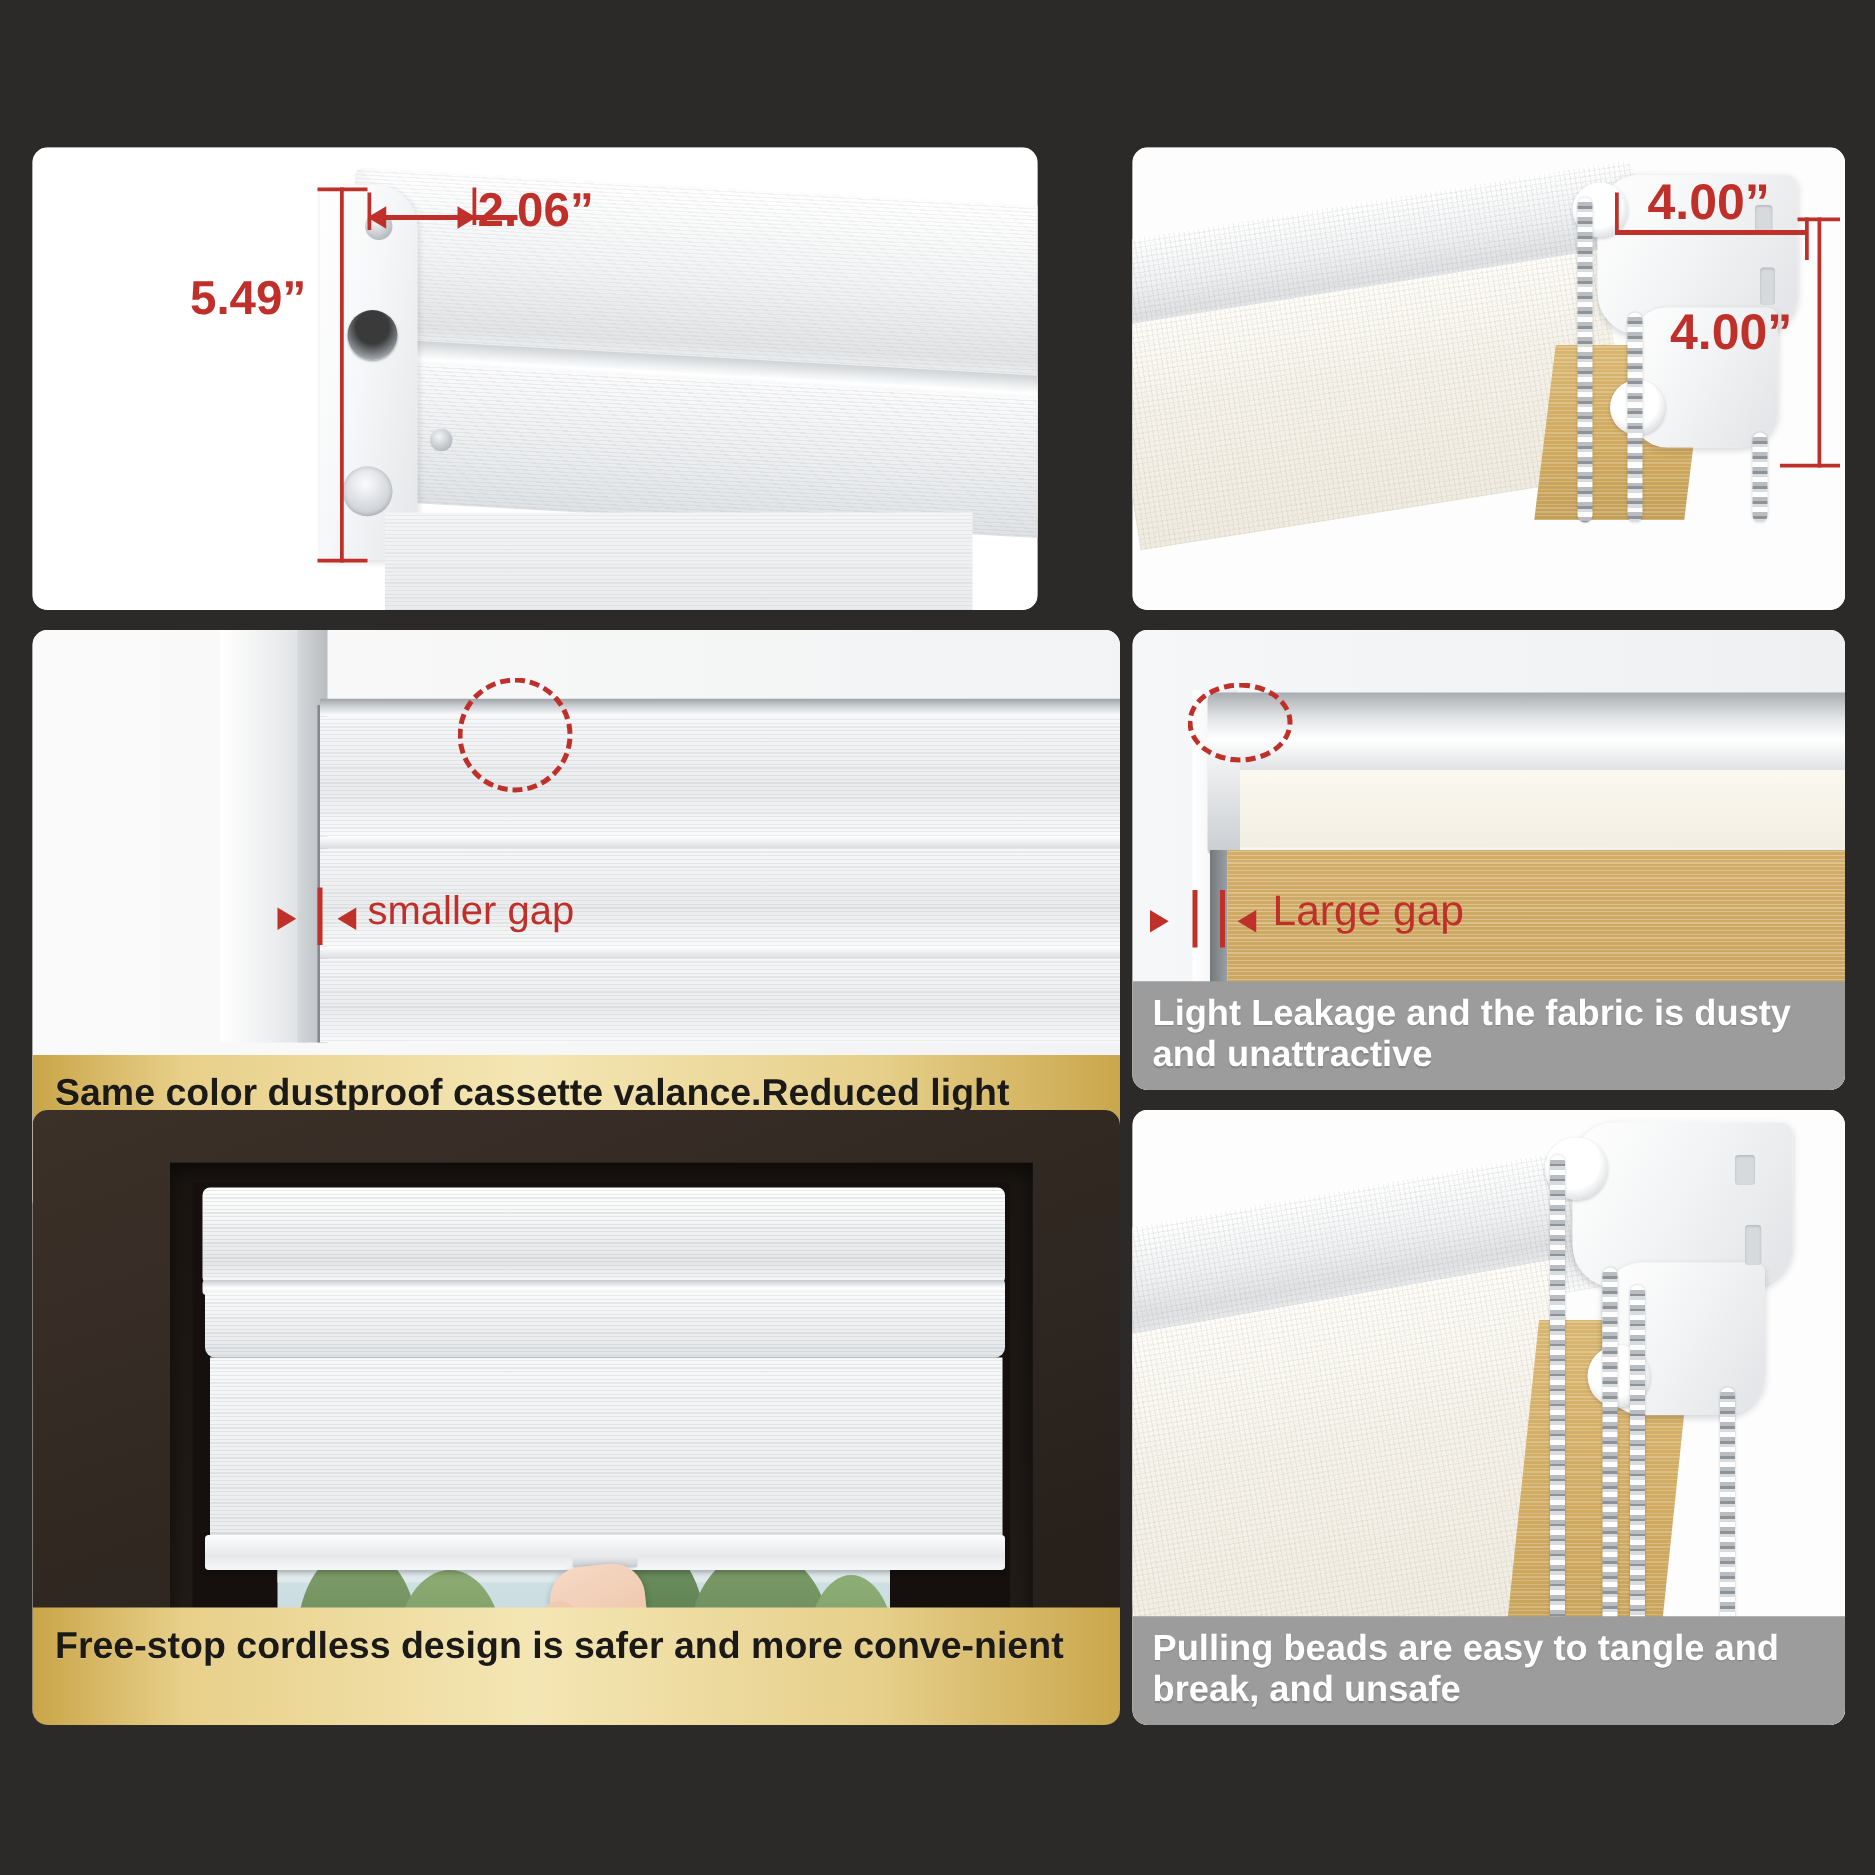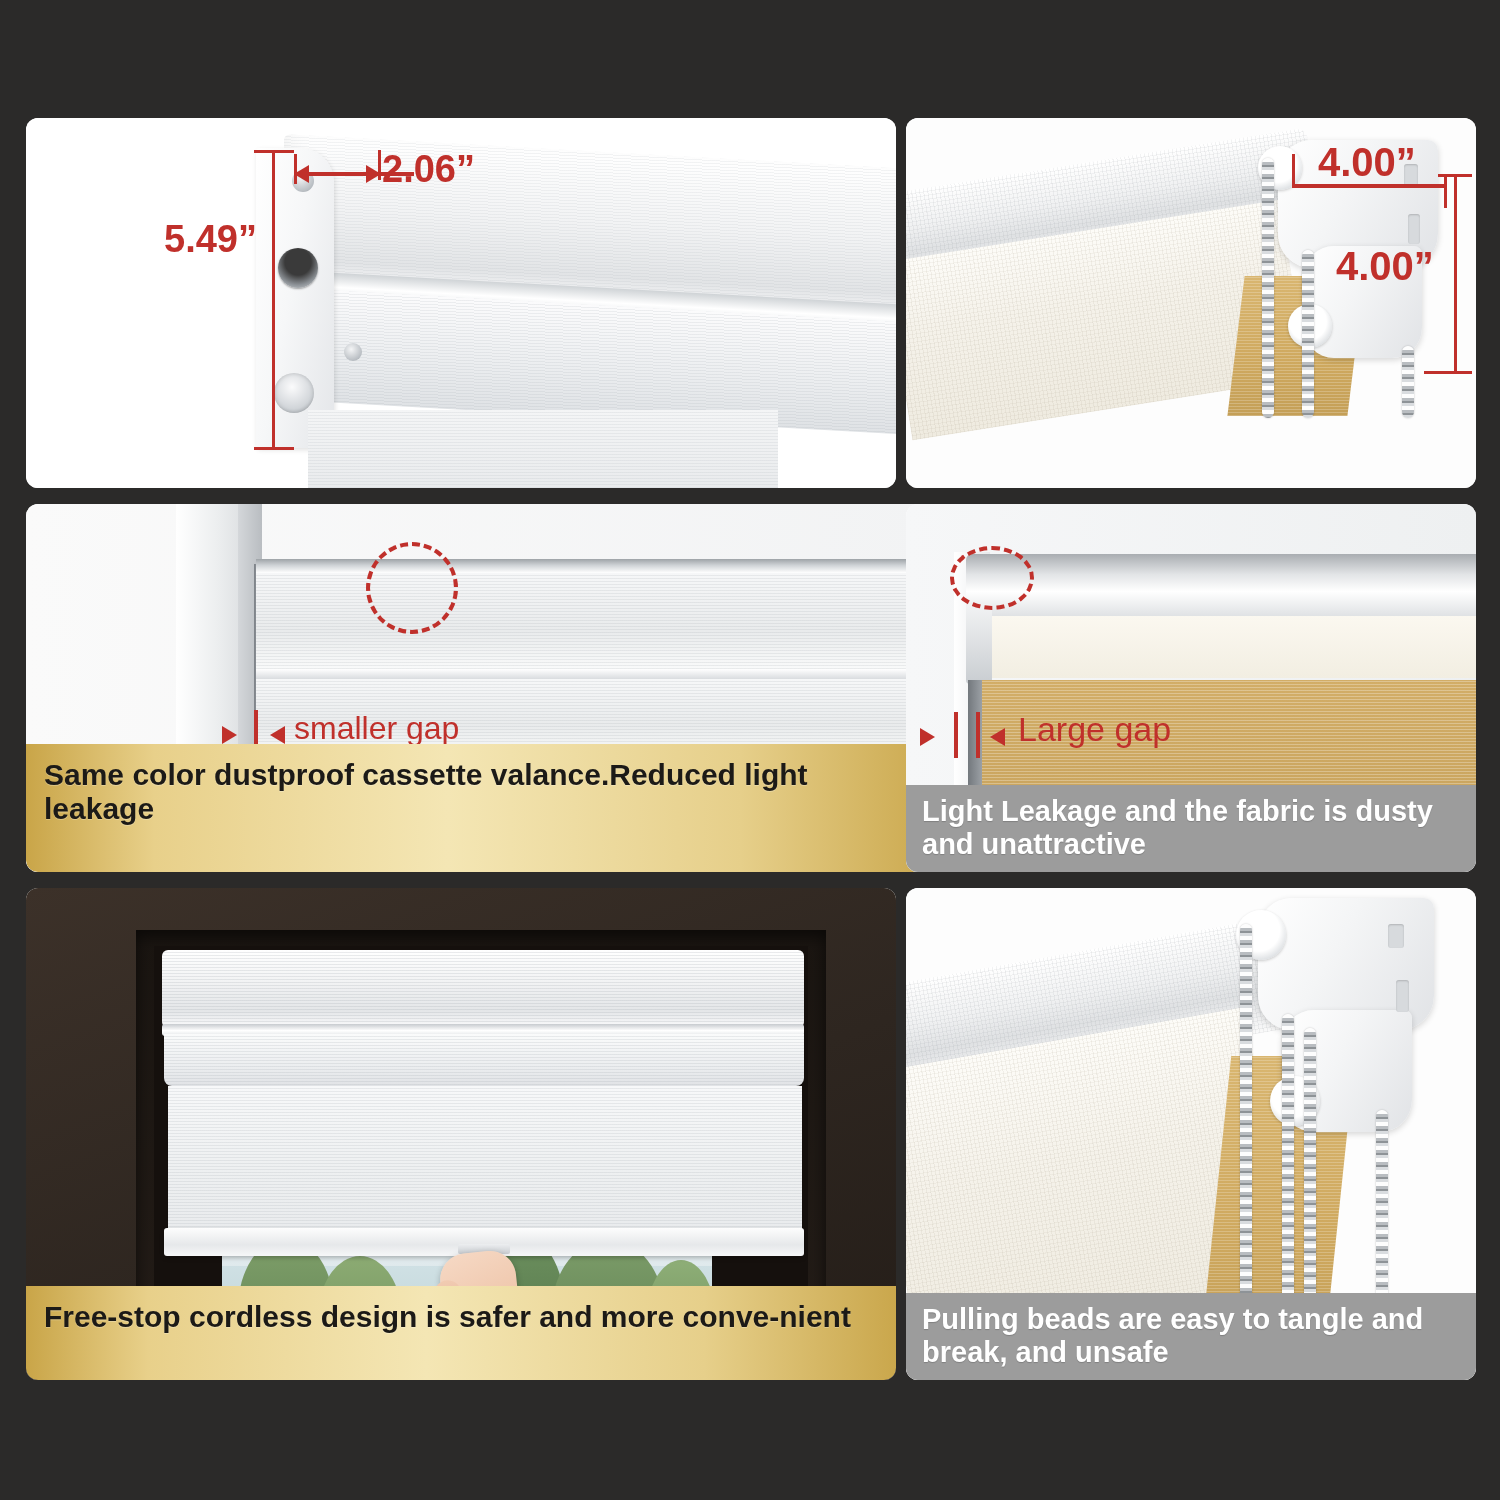--- a/index.html
+++ b/index.html
@@ -17,23 +17,23 @@
     font-size:62px;font-weight:bold;letter-spacing:-0.5px;
     background:linear-gradient(180deg,#f7e9b0 0%,#eedb95 35%,#d9bc6a 72%,#c7a85a 100%);
     -webkit-background-clip:text;background-clip:text;
     color:#ddc07a;-webkit-text-fill-color:transparent;
     text-shadow:0 2px 0 rgba(0,0,0,0.18);
     white-space:nowrap;
   }
 
   
   .panel{position:absolute;overflow:hidden;border-radius:12px;background:#fff;}
-  .p-tl{left:26px;  top:118px;  width:870px; height:370px;}
+  .p-tl{left:26px;  top:118px;  width:804px; height:370px;}
   .p-tr{left:906px; top:118px;  width:570px; height:370px;}
-  .p-ml{left:26px;  top:504px;  width:870px; height:368px;padding-left:46px;}
+  .p-ml{left:26px;  top:504px;  width:870px; height:468px;}
   .p-mr{left:906px; top:504px;  width:570px; height:368px;}
   .p-bl{left:26px;  top:888px;  width:870px; height:492px;}
   .p-br{left:906px; top:888px;  width:570px; height:492px;}
 
   .photo{position:absolute;left:0;top:0;right:0;bottom:0;overflow:hidden;}
 
   
   .cap{position:absolute;left:0;right:0;bottom:0;box-sizing:border-box;}
   .cap-gold{
     background:linear-gradient(90deg,#c9a548 0%,#e8d08a 14%,#f4e6b4 46%,#e6cf8a 78%,#caa74c 100%);
@@ -257,21 +257,21 @@
       <div class="dim-line" style="left:270px;top:54px;width:118px;height:4px;"></div>
       <div class="tick" style="left:268px;top:36px;width:3px;height:30px;"></div>
       <div class="tick" style="left:352px;top:32px;width:3px;height:30px;"></div>
       <div class="arrow-l" style="left:268px;top:47px;"></div>
       <div class="arrow-r" style="left:340px;top:47px;"></div>
       <div class="dim-label" style="left:356px;top:30px;font-size:38px;">2.06”</div>
 
       <div class="dim-line" style="left:246px;top:32px;width:3px;height:300px;"></div>
       <div class="tick" style="left:228px;top:32px;width:40px;height:3px;"></div>
       <div class="tick" style="left:228px;top:329px;width:40px;height:3px;"></div>
-      <div class="dim-label" style="left:138px;top:100px;font-size:38px;">5.49”</div>
+      <div class="dim-label" style="left:126px;top:100px;font-size:38px;">5.49”</div>
     </div>
   </div>
 
   <div class="panel p-tr">
     <div class="photo">
       <div class="rr-bg"></div>
 
       <div class="rr-tube" style="left:-10px;top:42px;width:420px;height:96px;transform:rotate(-9deg);">
           <div class="weave"></div>
         </div>

